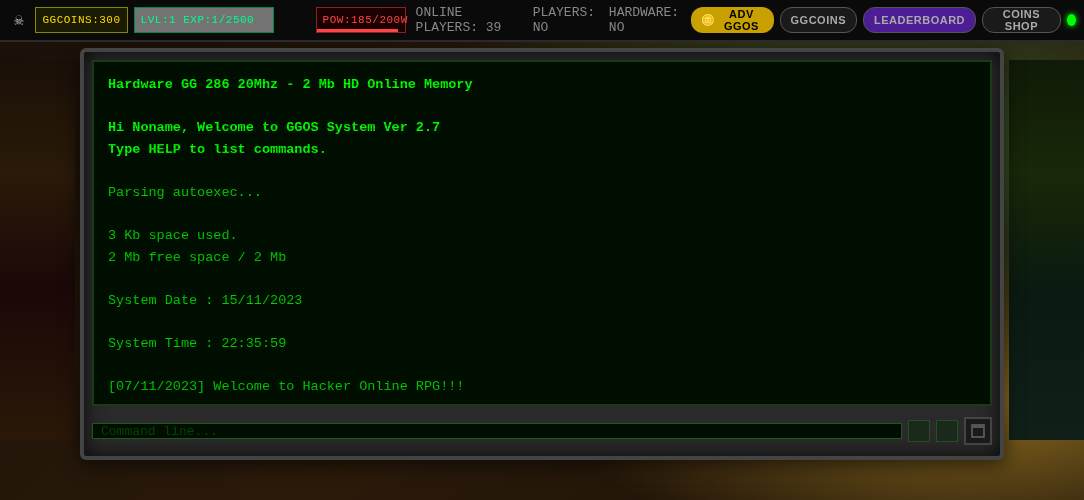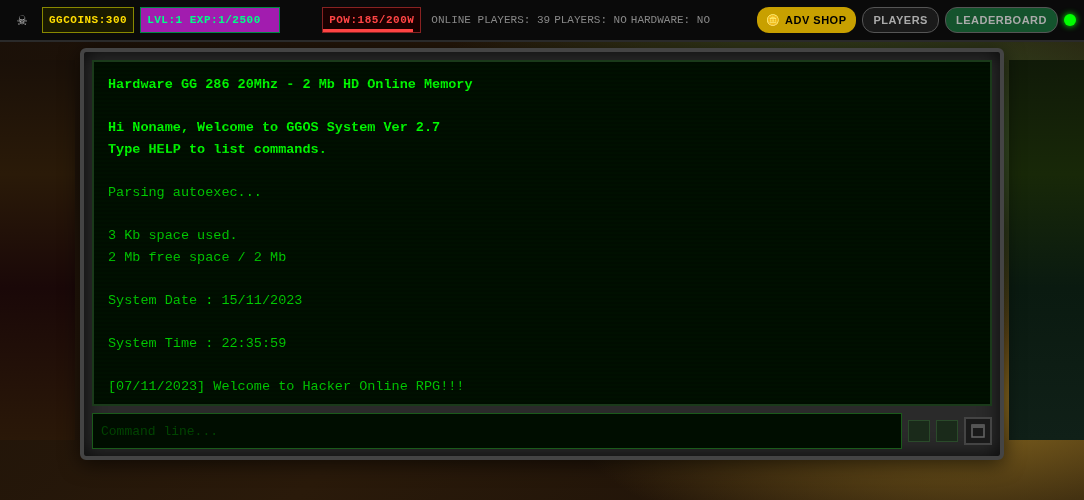--- a/index.html
+++ b/index.html
@@ -51,35 +51,35 @@
     }
 
     .stat-box {
       height: 26px;
       display: flex;
       align-items: center;
       border: 1px solid #555;
       background: #1a1a1a;
       padding: 0 6px;
       font-size: 11px;
-      font-weight: bold;
+      font-weight: normal;
       letter-spacing: 0.5px;
       position: relative;
     }
 
     .stat-box.coins {
       color: #ffdd00;
       border-color: #888800;
       background: #1a1a00;
     }
 
     .stat-box.exp {
       color: #00ff88;
       border-color: #008844;
-      background: #a21caf;
+      background: #737373;
       min-width: 140px;
       align-items: center;
     }
 
     .stat-box.pow {
       color: #ff4444;
       border-color: #882222;
       background: #1a0000;
       min-width: 90px;
       margin-left: 36px;
@@ -97,24 +97,24 @@
     .pow-bar {
       position: absolute;
       bottom: 0;
       left: 0;
       height: 3px;
       background: #ff4444;
       width: 92.5%; 
     }
 
     .sub-info {
-      font-size: 11px;
+      font-size: 13px;
       color: #888;
       display: flex;
-      gap: 4px;
+      gap: 12px;
       margin-left: 4px;
     }
 
     .spacer { flex: 1; }
 
     .nav-btn {
       height: 26px;
       padding: 0 10px;
       border-radius: 12px;
       font-size: 11px;
@@ -132,21 +132,21 @@
       color: #000;
     }
 
     .nav-btn.hardware {
       background: #1a1a1a;
       color: #aaa;
       border: 1px solid #555;
     }
 
     .nav-btn.leaderboard {
-      background: #14532d;
+      background: #4c1d95;
       color: #aaa;
       border: 1px solid #555;
       align-items: center;
     }
 
     .nav-btn.coins-shop {
       background: #1a1a1a;
       color: #aaa;
       border: 1px solid #555;
     }
@@ -226,21 +226,21 @@
     .command-bar {
       height: 34px;
       margin: 0 8px 8px 8px;
       display: flex;
       align-items: center;
       gap: 6px;
     }
 
     .command-input {
       flex: 1;
-      height: 36px;
+      height: 16px;
       background: #000d00;
       border: 1px solid #1a5a1a;
       color: #00cc00;
       font-family: 'Courier New', Courier, monospace;
       font-size: 13px;
       padding: 1px 8px;
       outline: none;
     }
 
     .command-input::placeholder {
@@ -323,31 +323,34 @@
   <div class="sub-info">
     <span>ONLINE PLAYERS: 39</span>
     <span>PLAYERS: NO</span>
     <span>HARDWARE: NO</span>
   </div>
 
   <div class="spacer"></div>
 
   <button class="nav-btn adv-coins">
     <span>🪙</span>
-    <span>ADV SHOP</span>
+    <span>ADV GGOS</span>
   </button>
 
   <button class="nav-btn hardware">
-    <span>PLAYERS</span>
+    <span>GGCOINS</span>
   </button>
 
   <button class="nav-btn leaderboard">
     <span>LEADERBOARD</span>
   </button>
 
+  <button class="nav-btn coins-shop">
+    <span>COINS SHOP</span>
+  </button>
 
   <div class="status-dot"></div>
 
 </div>
 
 <div class="terminal-outer">
 
   <div class="terminal-screen">
     <div class="terminal-text" id="terminal-lines">
     <span class="line bright">Hardware GG 286 20Mhz - 2 Mb HD Online Memory</span>

